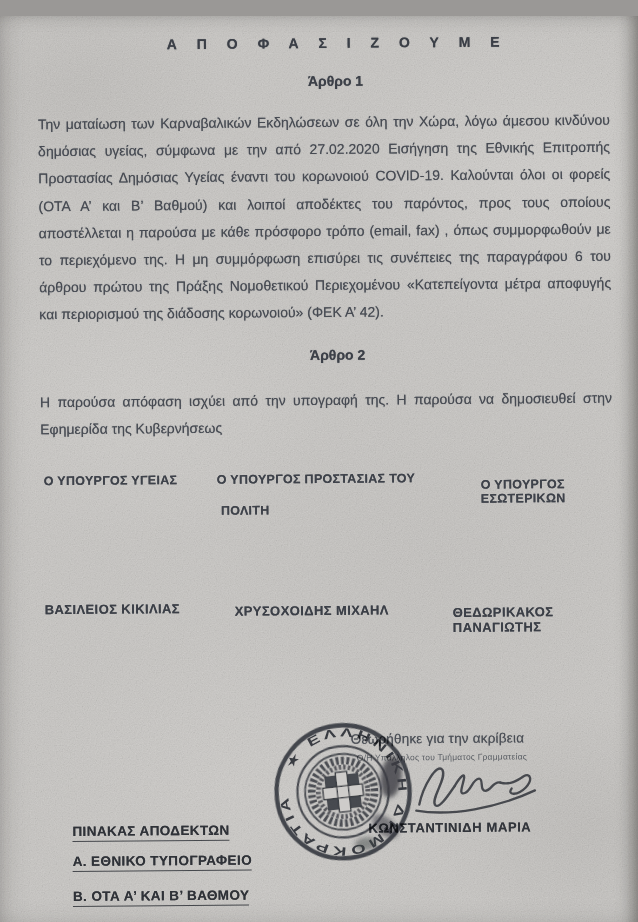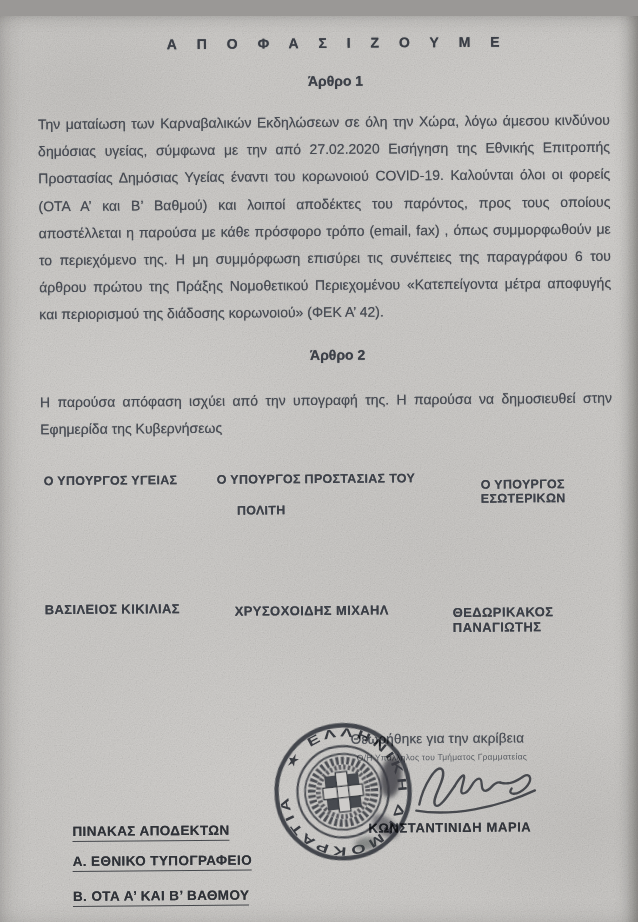--- a/index.html
+++ b/index.html
@@ -102,21 +102,21 @@
 
     <div class="abs article-title a2">Άρθρο 2</div>
 
     <div class="abs par p2">
       <div class="jline">Η παρούσα απόφαση ισχύει από την υπογραφή της. Η παρούσα να δημοσιευθεί στην</div>
       <div class="lastline">Εφημερίδα της Κυβερνήσεως</div>
     </div>
 
     <div class="abs min-title" style="left:40px;top:456px;">Ο ΥΠΟΥΡΓΟΣ ΥΓΕΙΑΣ</div>
     <div class="abs min-title" style="left:213px;top:456px;">Ο ΥΠΟΥΡΓΟΣ ΠΡΟΣΤΑΣΙΑΣ ΤΟΥ</div>
-    <div class="abs min-title" style="left:233px;top:487px;">ΠΟΛΙΤΗ</div>
+    <div class="abs min-title" style="left:217px;top:487px;">ΠΟΛΙΤΗ</div>
     <div class="abs min-title" style="left:477px;top:463px;">Ο ΥΠΟΥΡΓΟΣ ΕΣΩΤΕΡΙΚΩΝ</div>
 
     <div class="abs min-name" style="left:40px;top:584px;">ΒΑΣΙΛΕΙΟΣ ΚΙΚΙΛΙΑΣ</div>
     <div class="abs min-name" style="left:230px;top:587px;">ΧΡΥΣΟΧΟΙΔΗΣ ΜΙΧΑΗΛ</div>
     <div class="abs min-name" style="left:448px;top:590px;">ΘΕΔΩΡΙΚΑΚΟΣ ΠΑΝΑΓΙΩΤΗΣ</div>
 
     <div class="abs cert-line1">Θεωρήθηκε για την ακρίβεια</div>
     <div class="abs cert-line2">Ο/Η Υπάλληλος του Τμήματος Γραμματείας</div>
     <div class="abs cert-name">ΚΩΝΣΤΑΝΤΙΝΙΔΗ ΜΑΡΙΑ</div>
 

